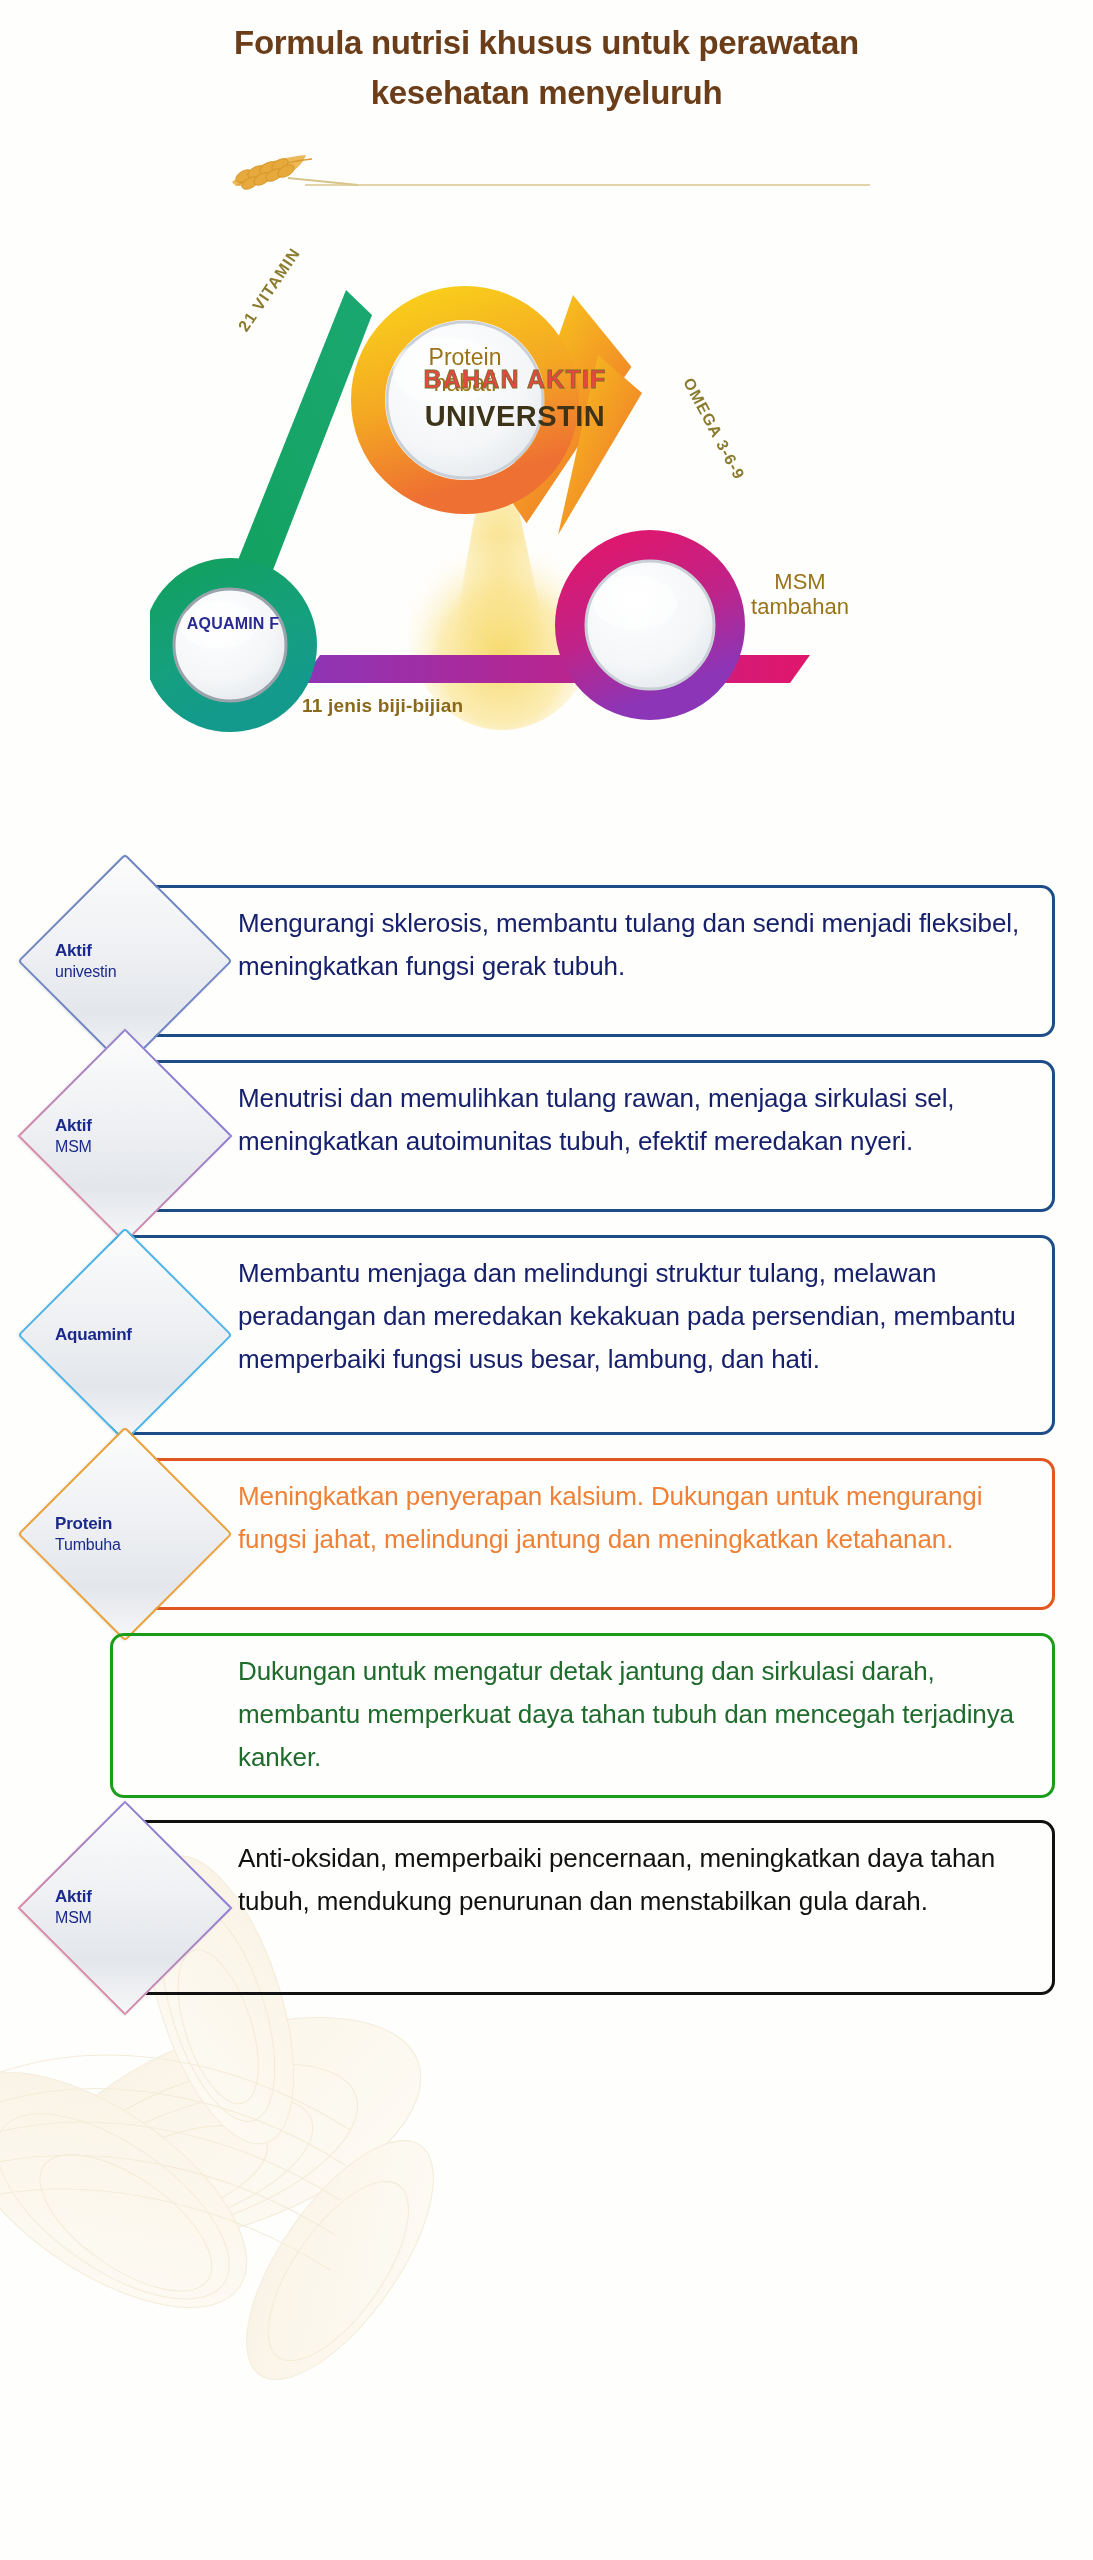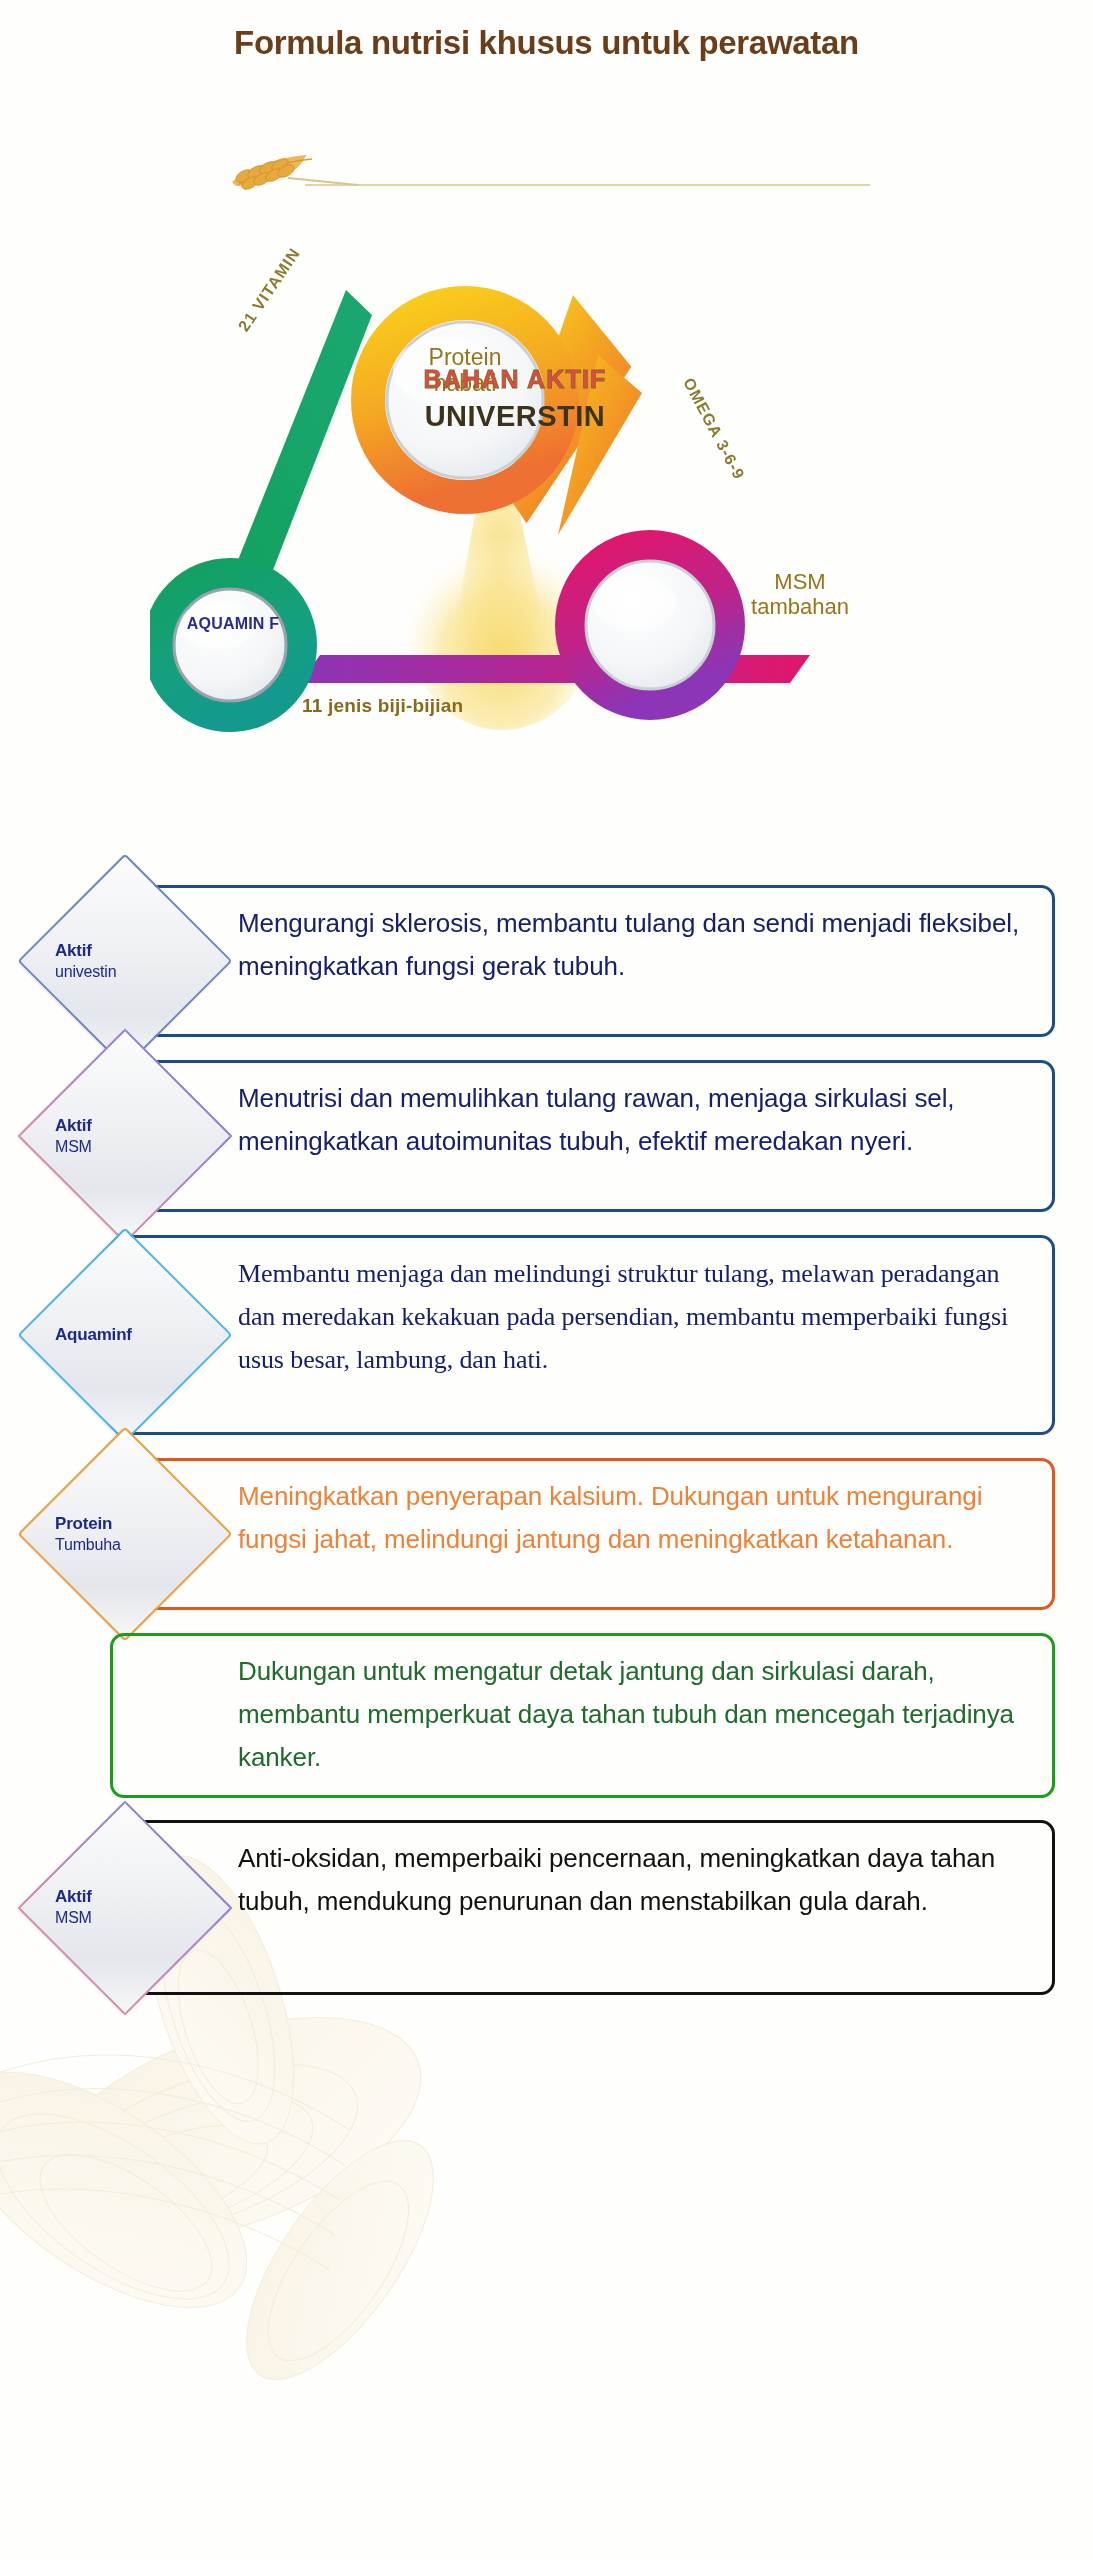--- a/index.html
+++ b/index.html
@@ -183,21 +183,21 @@
   
   .card.c1 { top: 885px;  height: 152px; border-color: #1d4d86; }
   .card.c1 .card-text { color: #16206b; }
   .card.c1 .dm-shape { border-color: #6f86c0; }
 
   .card.c2 { top: 1060px; height: 152px; border-color: #1d4d86; }
   .card.c2 .card-text { color: #16206b; }
   .card.c2 .dm-shape { border-image: linear-gradient(180deg,#8f7fd0,#d98aa8) 1; border-color:#a88bc0; }
 
   .card.c3 { top: 1235px; height: 200px; border-color: #1d4d86; }
-  .card.c3 .card-text { color: #16206b; font-family: Liberation Serif, serif; }
+  .card.c3 .card-text { color: #16206b; }
   .card.c3 .dm-shape { border-color: #4db4e8; }
 
   .card.c4 { top: 1458px; height: 152px; border-color: #e2561f; }
   .card.c4 .card-text { color: #ef8136; }
   .card.c4 .dm-shape { border-color: #e8a13c; }
 
   .card.c5 { top: 1633px; height: 165px; border-color: #1a9e1a; }
   .card.c5 .card-text { color: #1e6b2b; }
   .card.c5 .dm-shape { border-color: #9ad44b; }
 
@@ -243,20 +243,21 @@
         <path d="M55 280 C 175 235 315 265 425 335"></path>
         <path d="M50 310 C 170 270 310 300 420 370"></path>
         <path d="M45 340 C 165 305 305 335 415 405"></path>
         <path d="M42 372 C 162 340 300 370 410 440"></path>
       </g>
     </g>
   </svg>
 
   <div class="title-wrap">
     <div class="title-line">Formula nutrisi khusus untuk perawatan</div>
+    <div class="title-line">kesehatan menyeluruh</div>
   </div>
 
   <svg class="wheat-rule" viewBox="0 0 670 44">
     <line x1="95" y1="37" x2="660" y2="37" stroke="#d9c48c" stroke-width="1.6"></line>
     <g transform="translate(18,4)">
       <path d="M4 30 C 20 16, 46 6, 78 3 C 72 20, 48 32, 8 34 Z" fill="#eab24a" opacity="0.92"></path>
       <path d="M10 33 C 26 20, 52 10, 84 7" stroke="#d99a2d" stroke-width="1.4" fill="none"></path>
       <g fill="#e8a93c" stroke="#cf9026" stroke-width="0.8">
         <ellipse cx="16" cy="24" rx="9" ry="5" transform="rotate(-30 16 24)"></ellipse>
         <ellipse cx="28" cy="20" rx="9" ry="5" transform="rotate(-30 28 20)"></ellipse>

